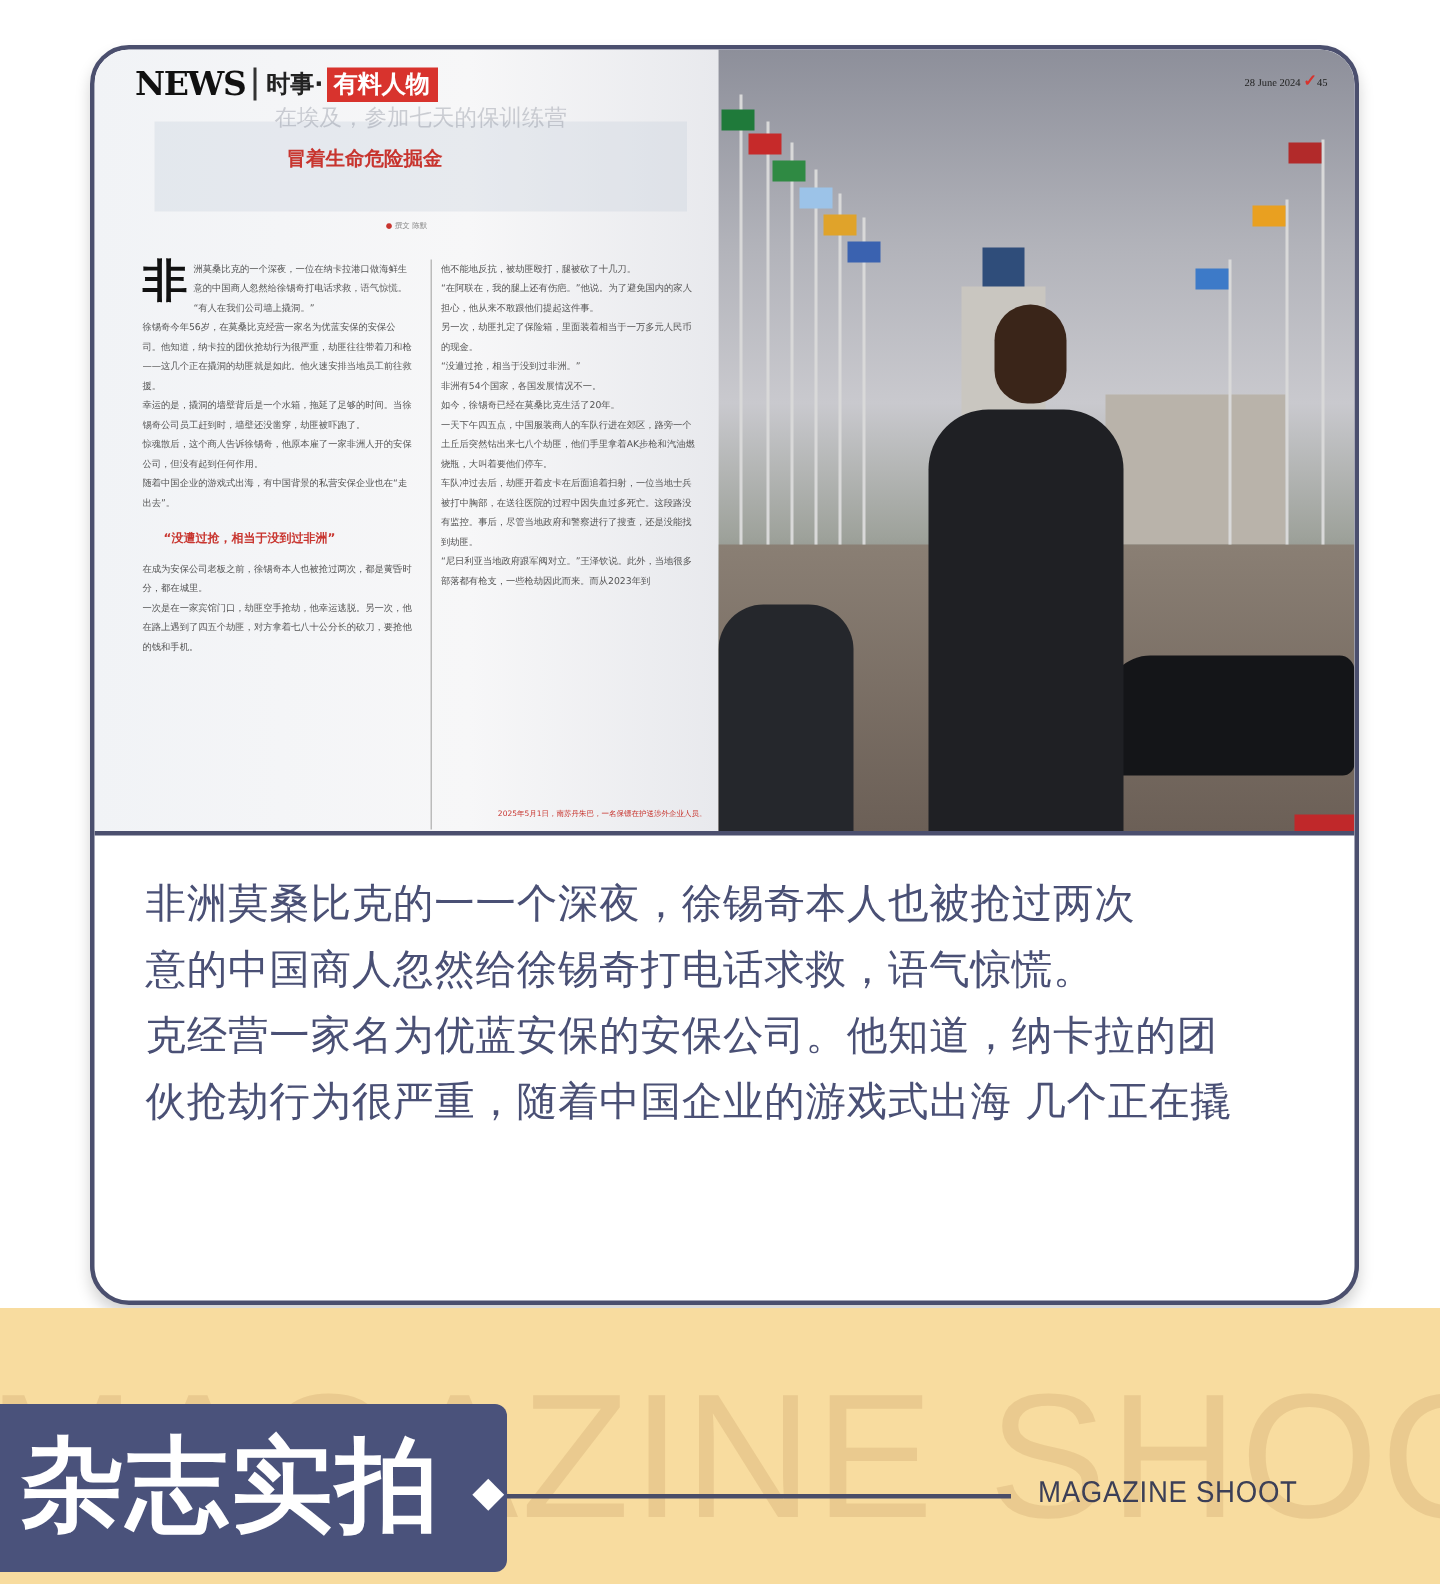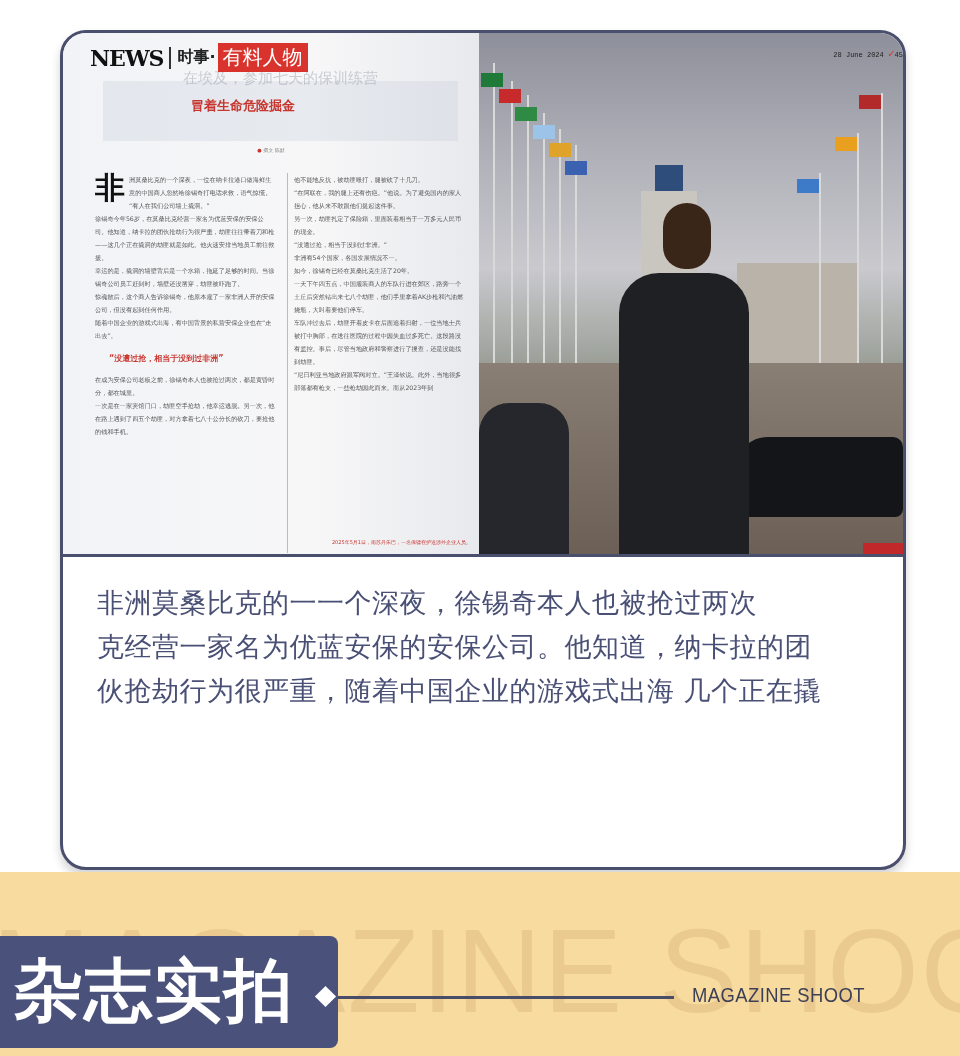--- a/index.html
+++ b/index.html
@@ -17,21 +17,21 @@
   }
   
   .page-left {
     position: absolute; left: 0; top: 0; width: 416px; height: 524px;
     background: linear-gradient(90deg, #f1f3f6 0%, #f7f7f8 60%, #e8e9ed 100%);
   }
   .news-head { position: absolute; left: 27px; top: 10px; display: flex; align-items: center; }
   .news-word { font-family: "DejaVu Serif", serif; font-weight: bold; font-size: 22px; color: #111; letter-spacing: -1px; }
   .news-bar { width: 2px; height: 22px; background: #333; margin: 0 6px; }
   .news-cat { font-size: 16px; font-weight: bold; color: #222; }
-  .news-tag { background: #d8332d; color: #fff; font-size: 20px; font-weight: normal; padding: 1px 5px; margin-left: 2px; }
+  .news-tag { background: #d8332d; color: #fff; font-size: 16px; font-weight: bold; padding: 1px 5px; margin-left: 2px; }
   .ghost-banner {
     position: absolute; left: 40px; top: 48px; width: 355px; height: 60px;
     background: rgba(200,208,220,0.35);
   }
   .ghost-text { position: absolute; left: 120px; top: 36px; font-size: 15px; color: rgba(120,125,140,0.35); font-weight: normal; }
   .kicker { position: absolute; left: 0; width: 360px; top: 64px; text-align: center; color: #c8352f; font-size: 13px; font-weight: bold; }
   .headline { position: absolute; left: 0; width: 416px; top: 84px; text-align: center; color: #111; font-size: 20px; font-weight: bold; }
   .byline { position: absolute; left: 0; width: 416px; top: 114px; text-align: center; color: #888; font-size: 5px; }
   .byline .dot { color: #c8352f; }
 
@@ -40,21 +40,21 @@
   .col-2 { left: 224px; border-left: 1px solid #bbb; padding-left: 6px; height: 380px; }
   .drop-cap { float: left; font-size: 30px; line-height: 30px; font-weight: bold; color: #111; margin-right: 4px; }
   .subhead { color: #c8352f; font-weight: bold; font-size: 8px; margin: 10px 0 8px 14px; }
   .foot-note { position: absolute; right: 8px; top: 506px; font-size: 5px; color: #c8352f; }
 
   
   .page-right {
     position: absolute; left: 416px; top: 0; width: 424px; height: 524px; overflow: hidden;
     background: linear-gradient(180deg, #8d8f9a 0%, #b2b3ba 25%, #c9c9ce 45%, #9ea29b 62%, #5d6157 78%, #6e6a66 100%);
   }
-  .issue-date { position: absolute; right: 0; top: 14px; font-family: Liberation Mono, monospace; font-size: 7px; color: #222; }
+  .issue-date { position: absolute; right: 18px; top: 14px; font-family: Liberation Serif, serif; font-size: 7px; color: #222; }
   .issue-date .check { color: #d8332d; font-weight: bold; font-size: 11px; }
   .tower { position: absolute; left: 162px; top: 158px; width: 56px; height: 170px; background: #c9c6c0; }
   .tower-top { position: absolute; left: 176px; top: 132px; width: 28px; height: 28px; background: #2f4d7a; }
   .building { position: absolute; left: 258px; top: 230px; width: 120px; height: 100px; background: #b9b3aa; }
   .road { position: absolute; left: 0; top: 330px; width: 424px; height: 194px; background: linear-gradient(180deg,#8a7f74 0%,#6b5f56 100%); }
   .pole { position: absolute; width: 2px; background: #d9d9d9; }
   .flag { position: absolute; width: 22px; height: 14px; }
   .man-body { position: absolute; left: 140px; top: 240px; width: 130px; height: 284px; background: #1f2024; border-radius: 40px 40px 0 0; }
   .man-head { position: absolute; left: 184px; top: 170px; width: 48px; height: 66px; background: #3a2519; border-radius: 24px 24px 22px 22px; }
   .photog { position: absolute; left: 0; top: 370px; width: 90px; height: 154px; background: #25272c; border-radius: 30px 30px 0 0; }
@@ -164,20 +164,21 @@
       <div class="photog"></div>
       <div class="car"></div>
       <div class="man-body"></div>
       <div class="man-head"></div>
       <div class="carpet"></div>
     </div>
   </div>
 
   <div class="caption">
     <div>非洲莫桑比克的一一个深夜，徐锡奇本人也被抢过两次</div>
+    <div>意的中国商人忽然给徐锡奇打电话求救，语气惊慌。</div>
     <div>克经营一家名为优蓝安保的安保公司。他知道，纳卡拉的团</div>
     <div>伙抢劫行为很严重，随着中国企业的游戏式出海 几个正在撬</div>
   </div>
 </div>
 
 <div class="band">
   <div class="band-watermark">MAGAZINE SHOOT</div>
   <div class="label-box">
     <div class="label-text">杂志实拍</div>
   </div>

